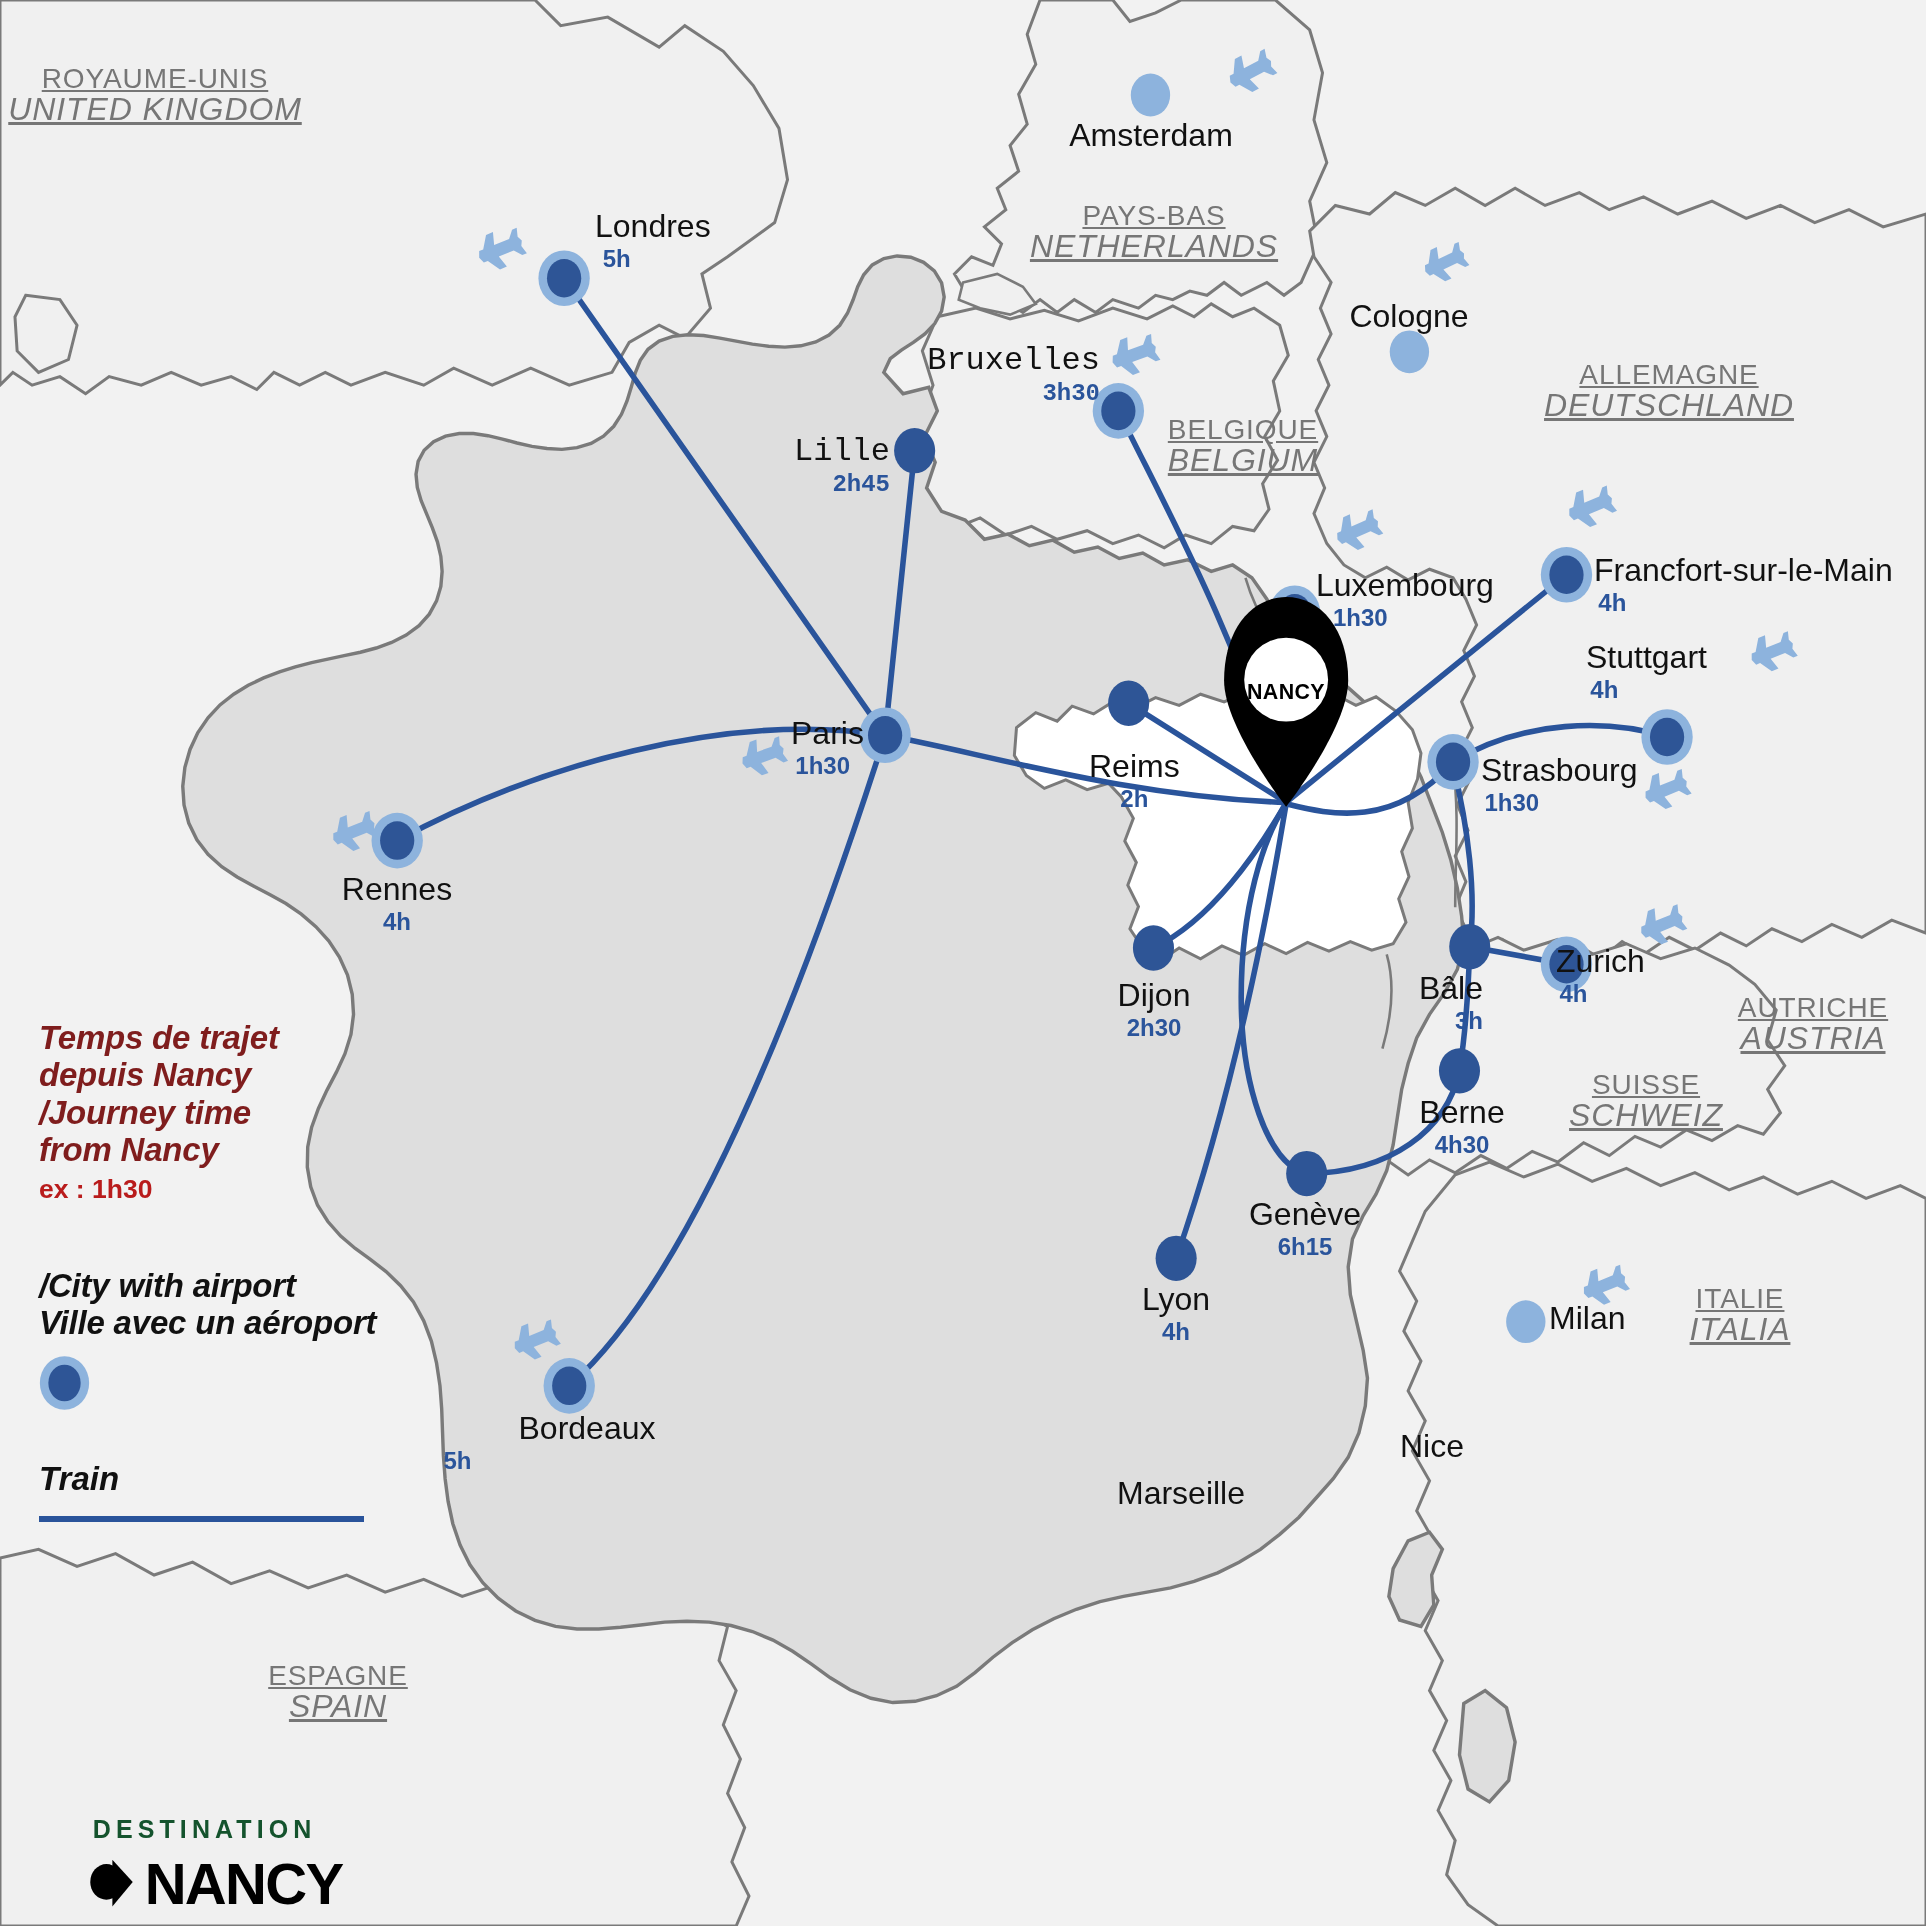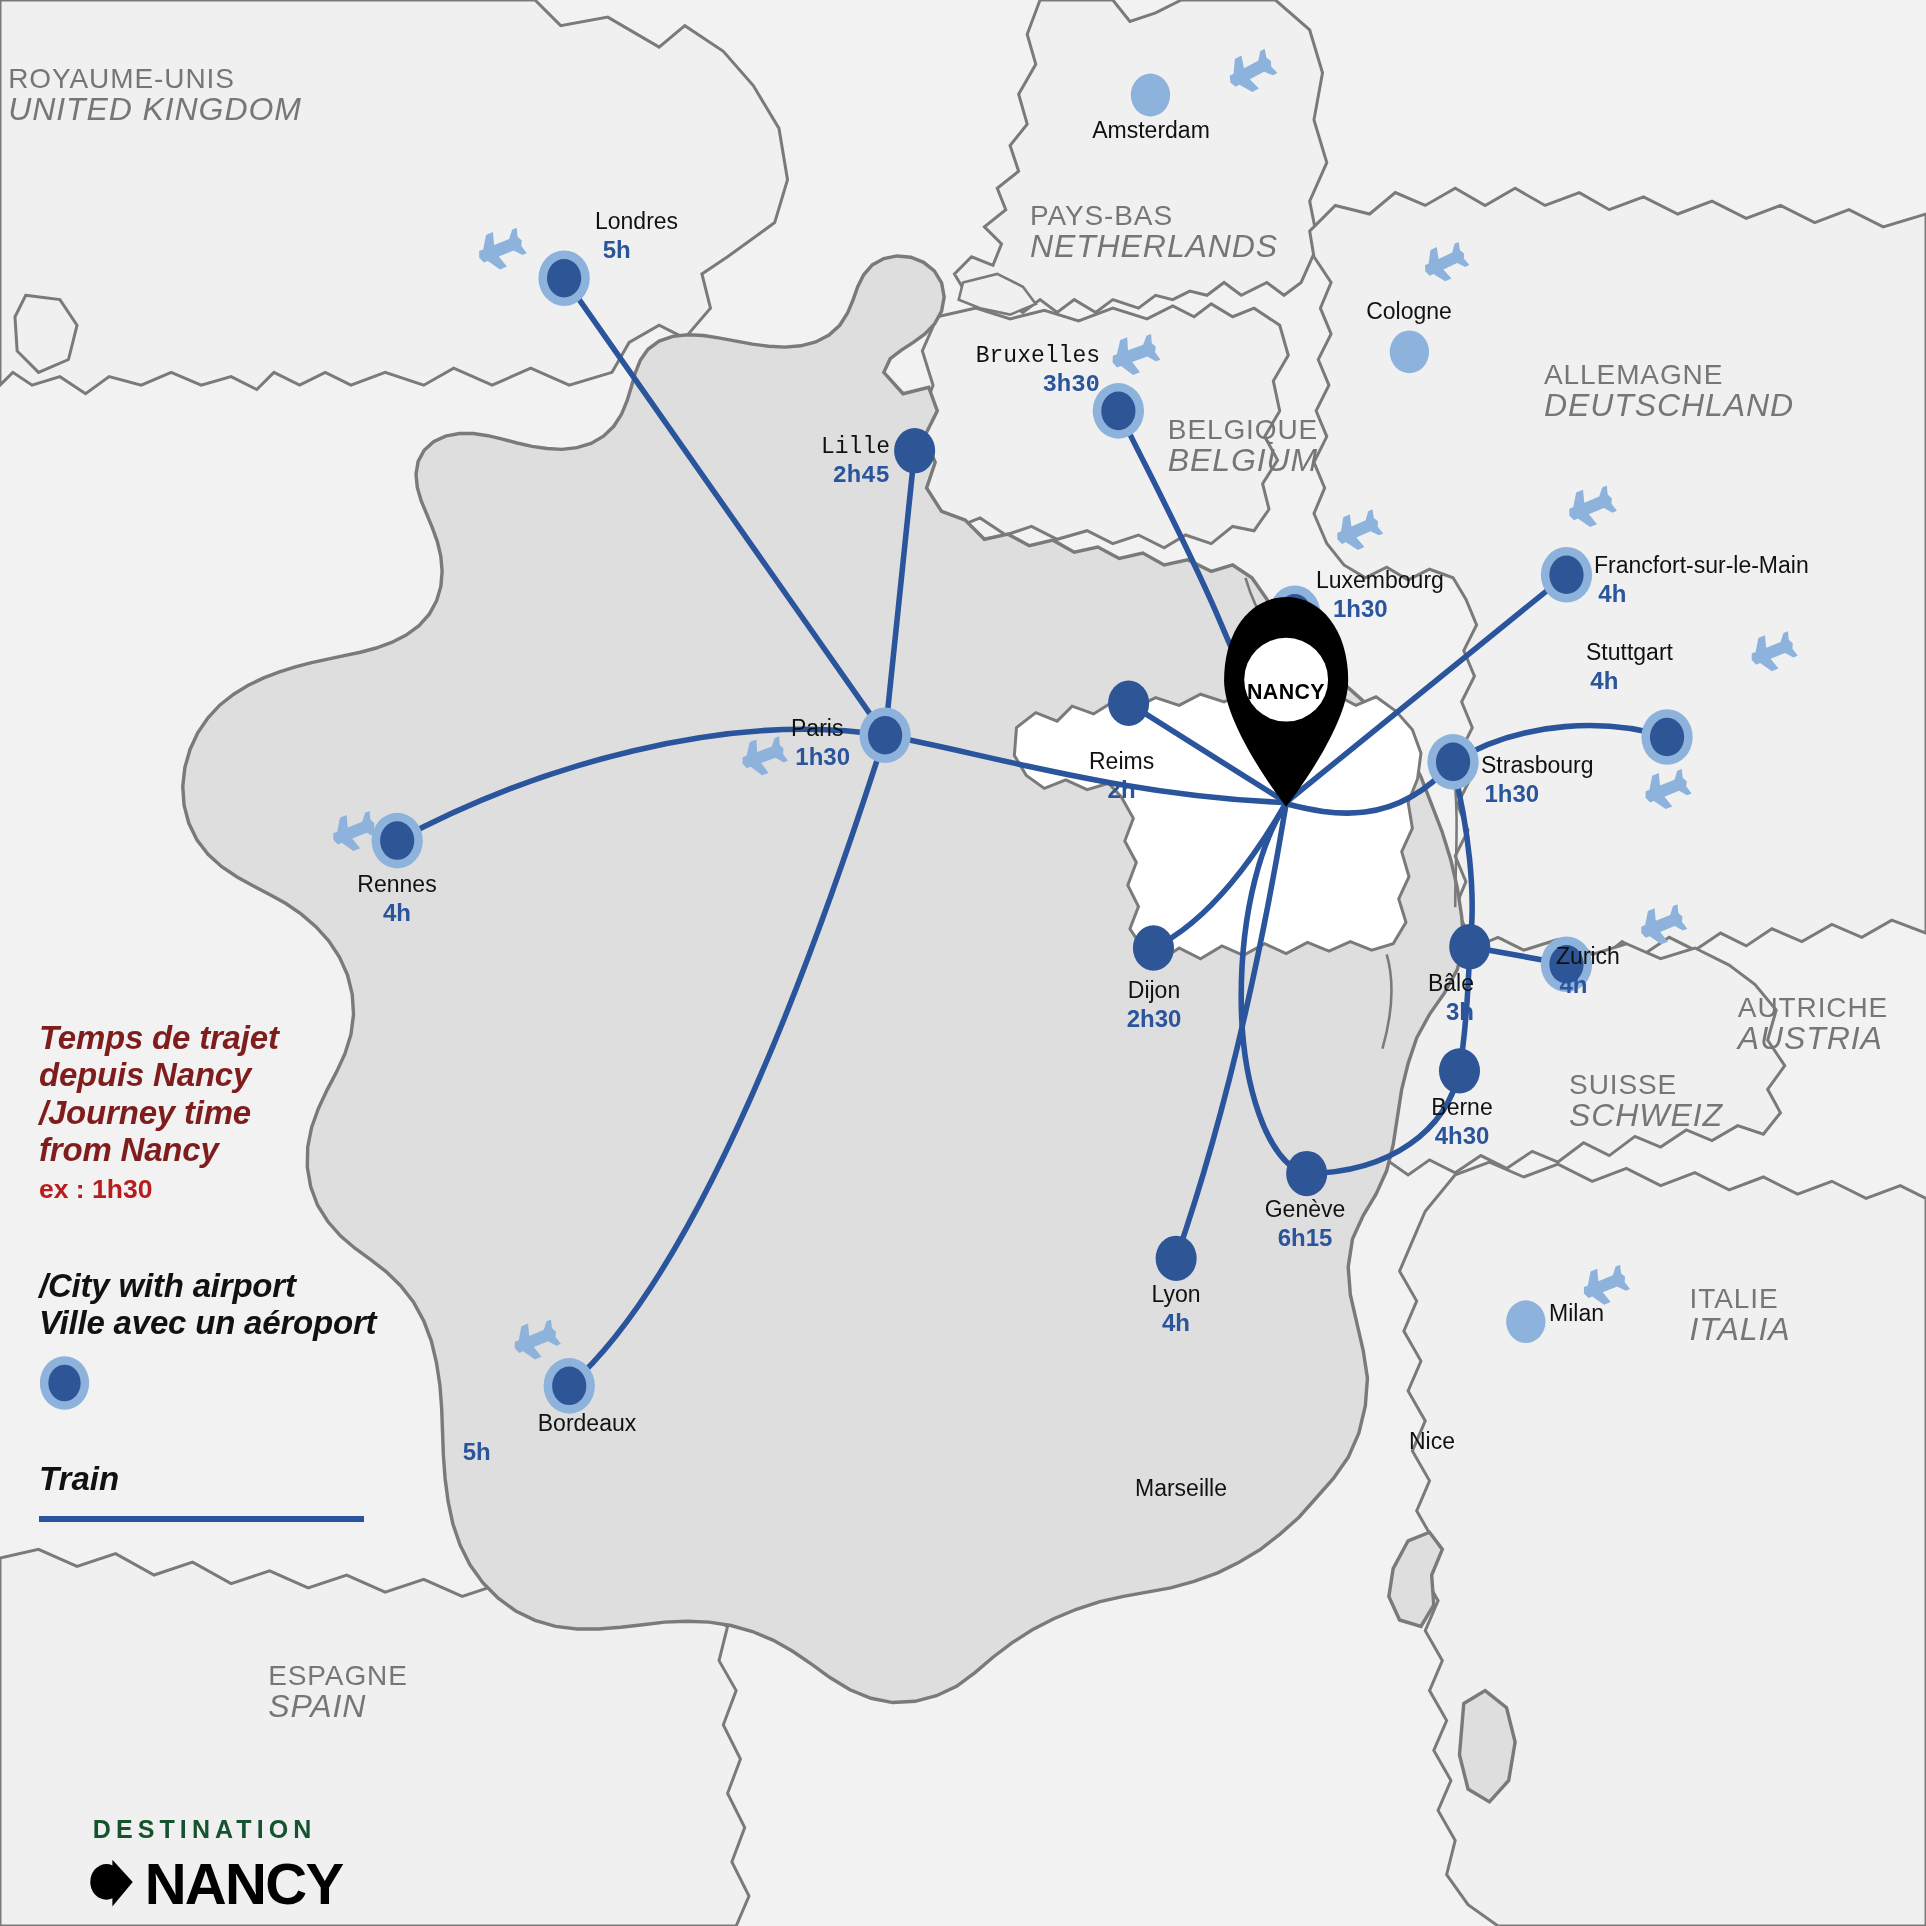--- a/index.html
+++ b/index.html
@@ -11,32 +11,34 @@
     overflow:hidden;
   }
   #stage { position:absolute; left:0; top:0; width:1926px; height:1926px; }
 
   svg.layer { position:absolute; left:0; top:0; width:1926px; height:1926px; }
 
   
   .country {
     position:absolute;
     color:#767676;
+    text-align:center;
     line-height:1.04;
     white-space:nowrap;
     pointer-events:none;
+    text-decoration:underline;
   }
   .country .fr { display:block; font-size:28px; font-weight:300; letter-spacing:0.9px; }
   .country .en { display:block; font-size:32px; font-weight:300; font-style:italic; letter-spacing:0.9px; }
 
   
   .city { position:absolute; white-space:nowrap; }
   .city .cname {
     display:block;
-    font-size:23px;
+    font-size:32px;
     font-weight:300;
     color:#111;
     line-height:1.0;
   }
   .city .ctime {
     display:block;
     font-size:24px;
     font-weight:bold;
     color:#2A549B;
     line-height:1.15;

